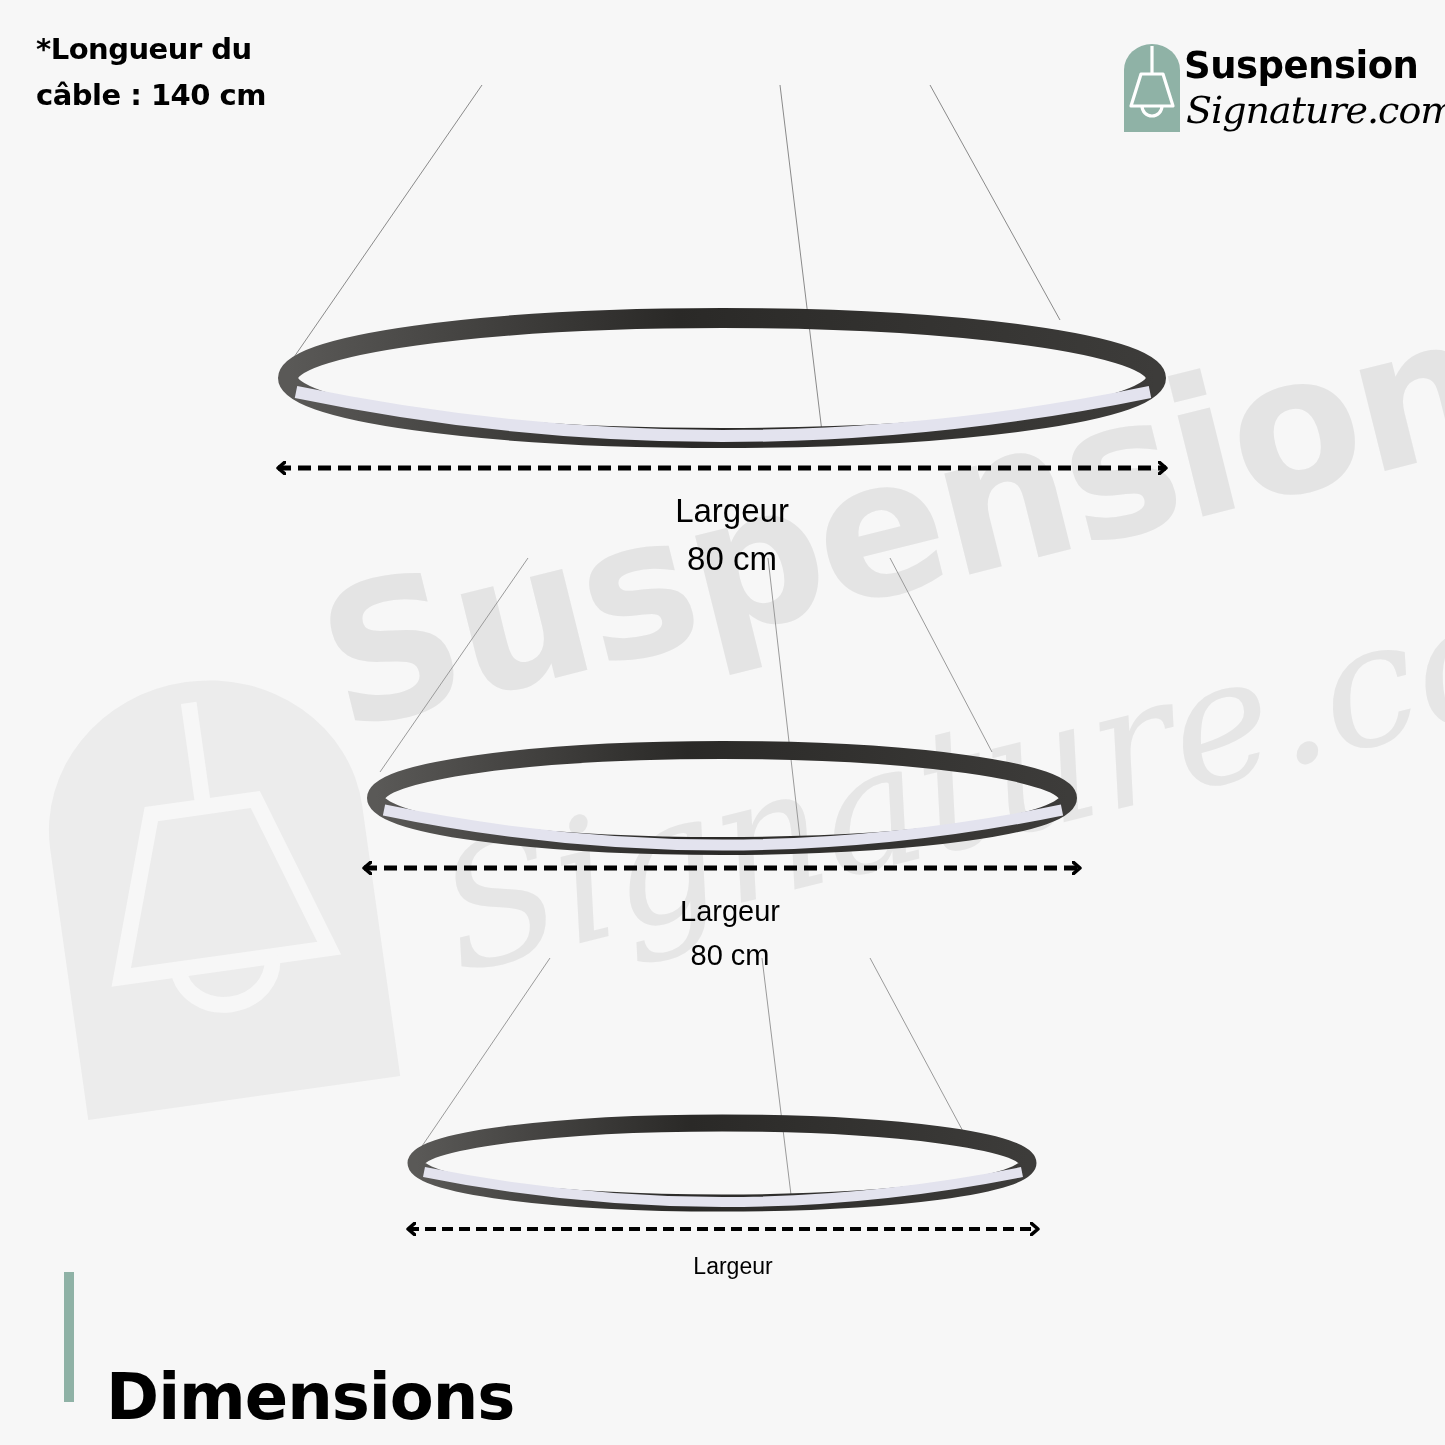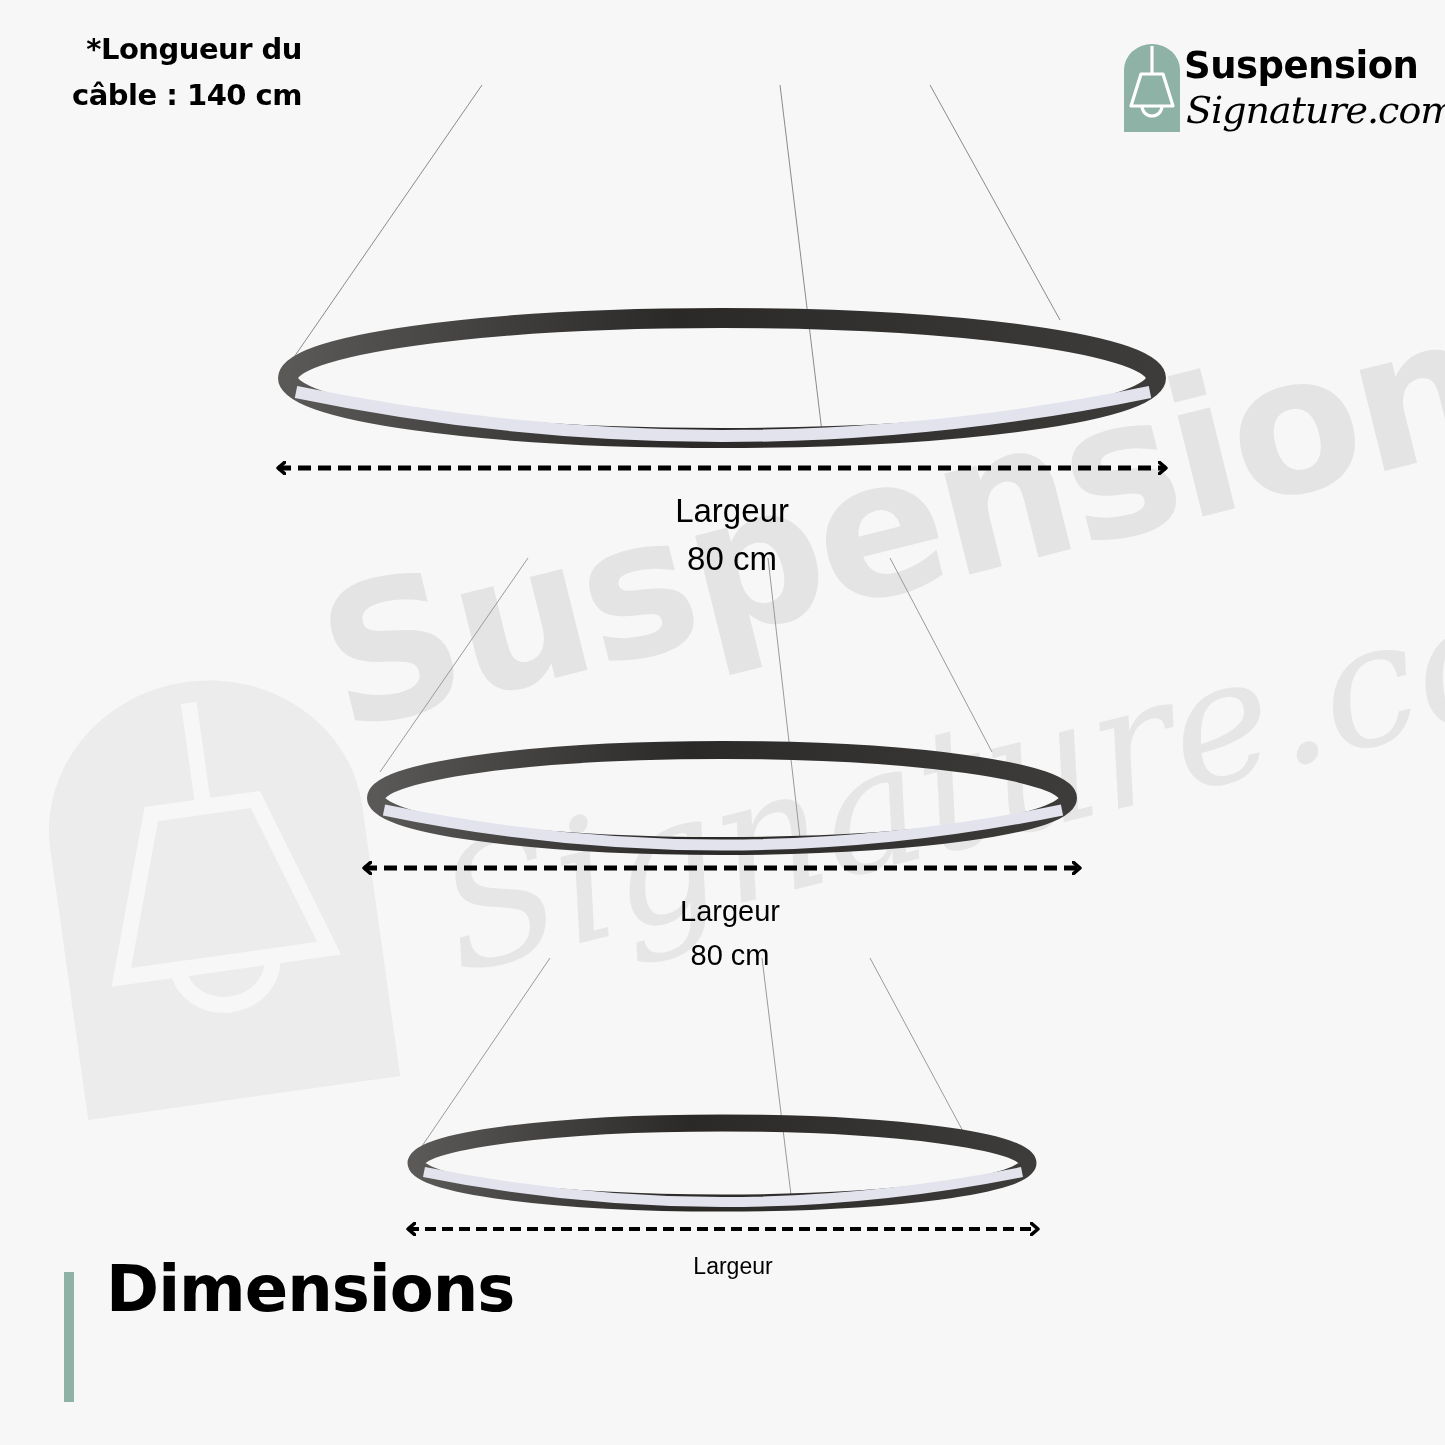--- a/index.html
+++ b/index.html
@@ -20,41 +20,41 @@
   }
   .wm-script {
     position: absolute; left: 420px; top: 820px;
     font: italic 170px "DejaVu Serif", serif; color: #e6e6e6;
     transform: rotate(-14deg); transform-origin: left top; white-space: nowrap;
     font-weight: 300;
   }
   .wm-icon { position: absolute; left: 50px; top: 680px; transform: rotate(-8deg); }
 
   .note {
-    left: 42px; top: 26px; width: 260px; text-align: right;
+    left: 36px; top: 26px; width: 260px; text-align: left;
     font: bold 29px/46px "DejaVu Sans", sans-serif; letter-spacing: -0.5px;
   }
   .logo { left: 1124px; top: 44px; width: 300px; height: 96px; }
   .logo-icon { position: absolute; left: 0; top: 0; }
   .logo-word1 {
     position: absolute; left: 60px; top: 0px;
     font: bold 37px "DejaVu Sans", sans-serif; letter-spacing: -0.5px; white-space: nowrap;
   }
   .logo-word2 {
     position: absolute; left: 62px; top: 44px;
     font: italic 38px "DejaVu Serif", serif; white-space: nowrap; letter-spacing: -1px;
   }
   .dim-label {
     position: absolute; text-align: center; font-weight: normal;
     font-family: "Liberation Sans", sans-serif;
     margin-top: 13px;
   }
   .title-bar { left: 64px; top: 1272px; width: 10px; height: 130px; background: #8fb2a6; }
   .title {
-    left: 106px; top: 1252px; font: bold 64px "DejaVu Sans", sans-serif; letter-spacing: -1px;
+    left: 106px; top: 1360px; font: bold 64px "DejaVu Sans", sans-serif; letter-spacing: -1px;
   }
   svg { overflow: visible; }
 </style>
 </head>
 <body>
 
 <div class="wm-layer">
   <svg class="wm-icon" width="330" height="420" viewBox="0 0 60 80">
     <path d="M0 80 V28 A30 28 0 0 1 60 28 V80 Z" fill="#ececec"></path>
     <g stroke="#f7f7f7" stroke-width="3" fill="none">

